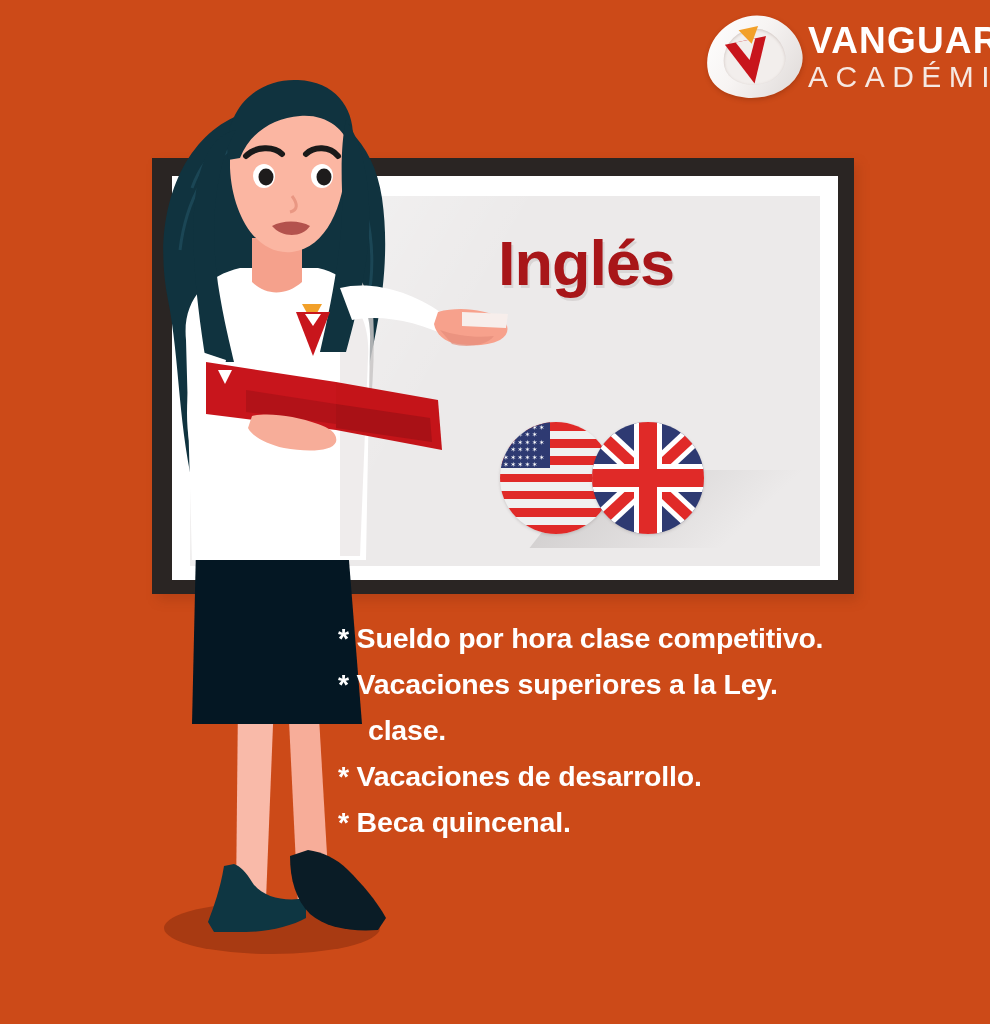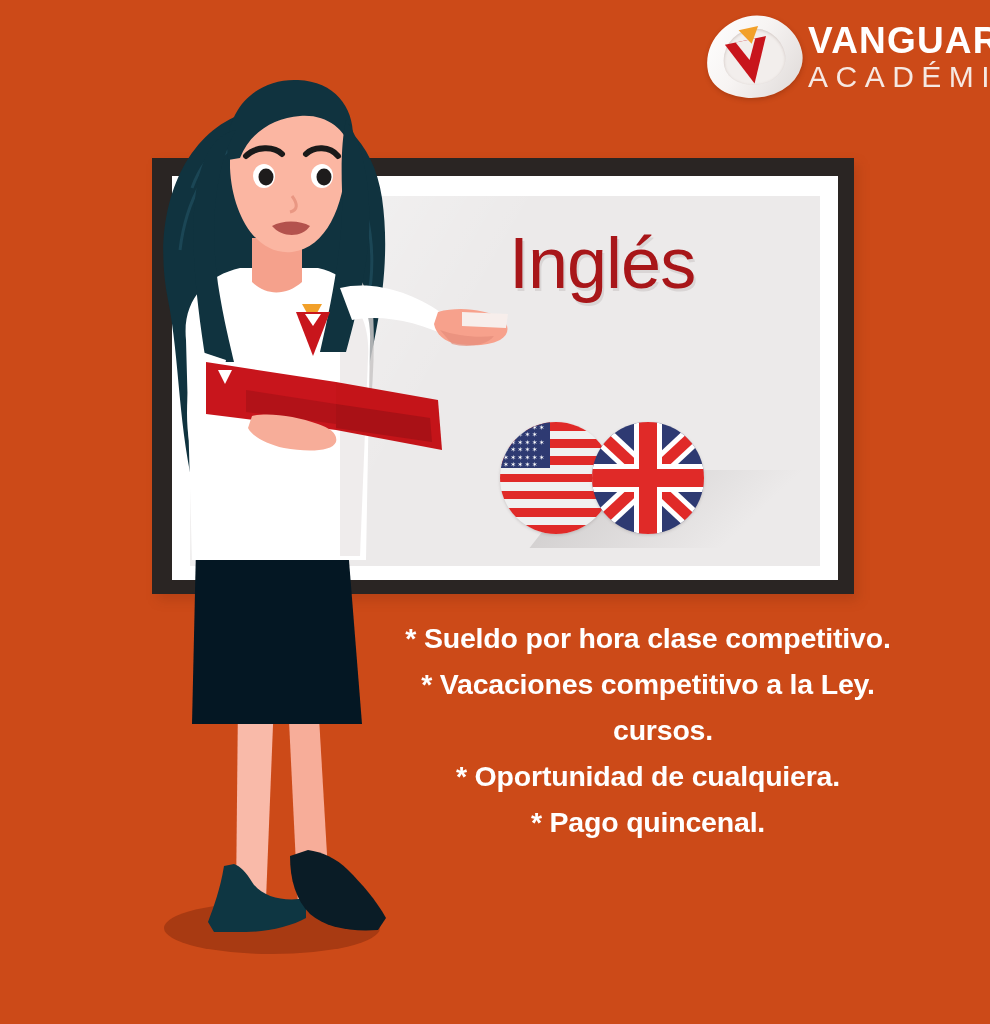--- a/index.html
+++ b/index.html
@@ -98,22 +98,22 @@
     width:630px; height:370px;
     background:#ECEAEA;
   }
   .board-gloss {
     position:absolute; left:190px; top:196px;
     width:630px; height:370px;
     background: linear-gradient(120deg, rgba(255,255,255,.55) 0%, rgba(255,255,255,0) 42%);
     pointer-events:none;
   }
   .board-title {
-    position:absolute; left:509px; top:213px;
-    font-size: 72px; font-weight: normal;
+    position:absolute; left:498px; top:213px;
+    font-size: 63px; font-weight: bold;
     color:#A81619; letter-spacing:-1px;
     line-height: 100px;
     text-shadow: 2px 3px 0 rgba(150,140,140,.22);
   }
 
   
   .flag-shadow {
     position:absolute; left:560px; top:470px;
     width:230px; height:78px;
     background: linear-gradient(105deg, rgba(150,145,145,.30), rgba(150,145,145,0) 85%);
@@ -155,21 +155,20 @@
   .uk-vr { position:absolute; left:47px; top:0; width:18px; height:100%; background:#E02A28; }
   .uk-hr { position:absolute; left:0; top:47px; width:100%; height:18px; background:#E02A28; }
 
   
   .woman { position:absolute; left:0; top:0; width:990px; height:1024px; }
 
   
   .bullets {
     position:absolute; left:338px; top:615px;
     width:620px;
-    text-align:center;
   }
   .bullet {
     color:#ffffff;
     font-size: 28.5px;
     font-weight: bold;
     line-height: 46px;
     letter-spacing: -0.2px;
     white-space: nowrap;
   }
   .bullet.cont { padding-left: 30px; }
@@ -307,19 +306,19 @@
              C418 322 384 314 352 320Z" fill="#FFFFFF"></path>
 
     <path d="M438 312 C460 306 486 310 500 318 C510 324 510 334 500 340
              C488 346 472 346 458 344 C444 342 436 334 434 324Z" fill="#F7A18C"></path>
     <path d="M462 312 L508 314 L506 328 L462 326Z" fill="#F7EEEB"></path>
     <path d="M440 330 C456 336 478 338 494 336 C486 346 466 348 452 344Z" fill="#E68D7A" opacity=".7"></path>
   </svg>
 
   <div class="bullets">
     <div class="bullet">* Sueldo por hora clase competitivo.</div>
-    <div class="bullet">* Vacaciones competitivo a la Ley.</div>
-    <div class="bullet cont">cursos.</div>
-    <div class="bullet">* Oportunidad de cualquiera.</div>
-    <div class="bullet">* Pago quincenal.</div>
+    <div class="bullet">* Vacaciones superiores a la Ley.</div>
+    <div class="bullet cont">clase.</div>
+    <div class="bullet">* Vacaciones de desarrollo.</div>
+    <div class="bullet">* Beca quincenal.</div>
   </div>
 
 </div>
 
 </body></html>

